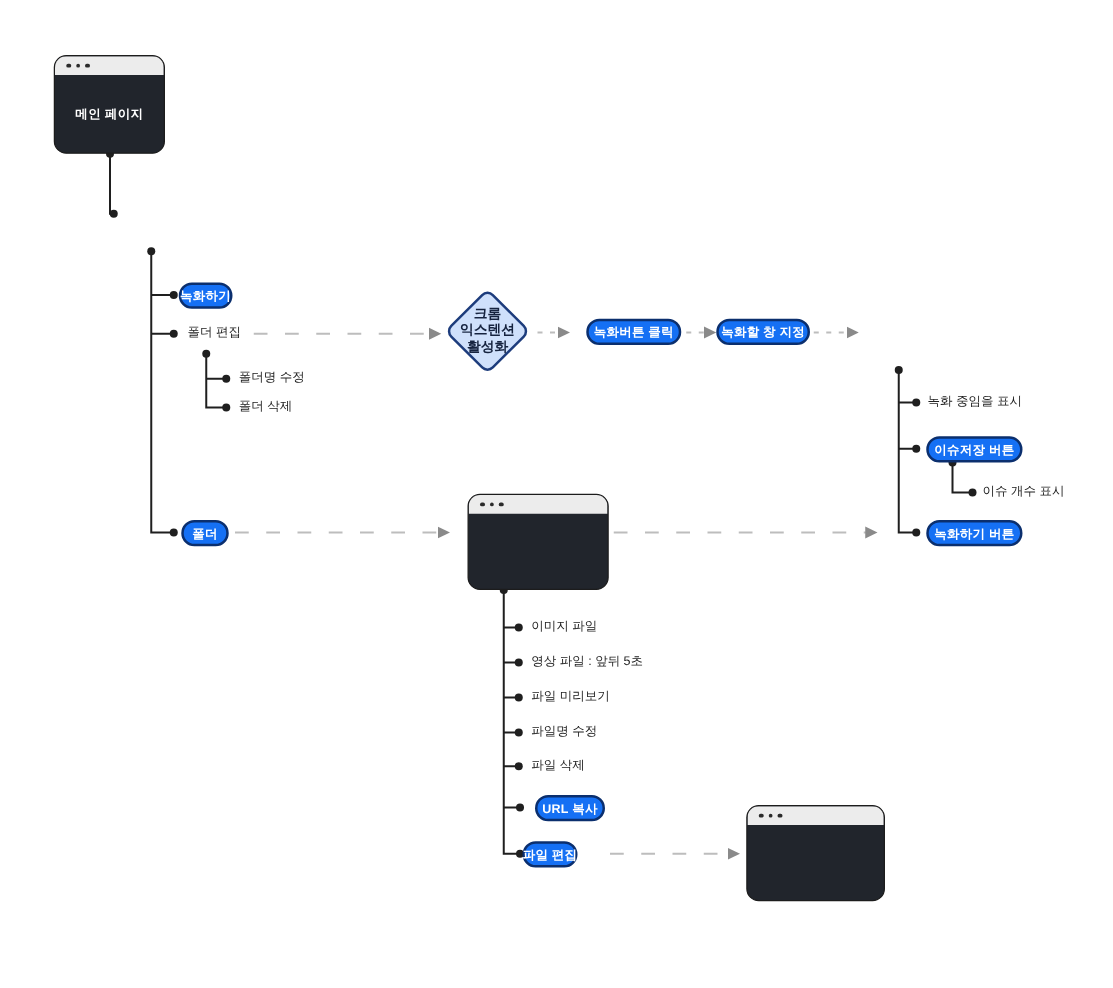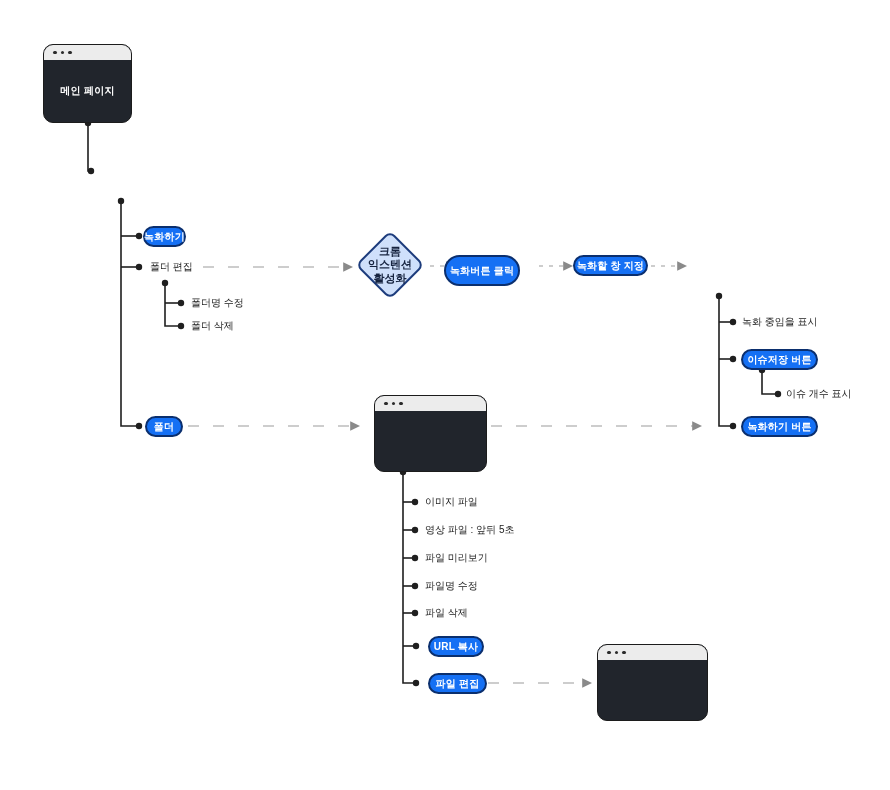--- a/index.html
+++ b/index.html
@@ -136,26 +136,26 @@
     <div class="dlabel">
       <span>크롬</span>
       <span>익스텐션</span>
       <span>활성화</span>
     </div>
   </div>
 
 
   <div class="pill" style="left:143px;top:226px;width:43px;height:21px">녹화하기</div>
   <div class="pill" style="left:145px;top:416px;width:38px;height:21px">폴더</div>
-  <div class="pill" style="left:444px;top:255px;width:76px;height:31px">녹화버튼 클릭</div>
+  <div class="pill" style="left:469px;top:255px;width:76px;height:21px">녹화버튼 클릭</div>
   <div class="pill" style="left:573px;top:255px;width:75px;height:21px">녹화할 창 지정</div>
   <div class="pill" style="left:741px;top:349px;width:77px;height:21px">이슈저장 버튼</div>
   <div class="pill" style="left:741px;top:416px;width:77px;height:21px">녹화하기 버튼</div>
   <div class="pill" style="left:428px;top:636px;width:56px;height:21px">URL 복사</div>
-  <div class="pill" style="left:428px;top:673px;width:59px;height:21px">파일 편집</div>
+  <div class="pill" style="left:418px;top:673px;width:44px;height:21px">파일 편집</div>
 
   <div class="lbl" style="left:150px;top:261px">폴더 편집</div>
   <div class="lbl" style="left:191px;top:297px">폴더명 수정</div>
   <div class="lbl" style="left:191px;top:320px">폴더 삭제</div>
   <div class="lbl" style="left:742px;top:316px">녹화 중임을 표시</div>
   <div class="lbl" style="left:786px;top:388px">이슈 개수 표시</div>
   <div class="lbl" style="left:425px;top:496px">이미지 파일</div>
   <div class="lbl" style="left:425px;top:524px">영상 파일 : 앞뒤 5초</div>
   <div class="lbl" style="left:425px;top:552px">파일 미리보기</div>
   <div class="lbl" style="left:425px;top:580px">파일명 수정</div>

